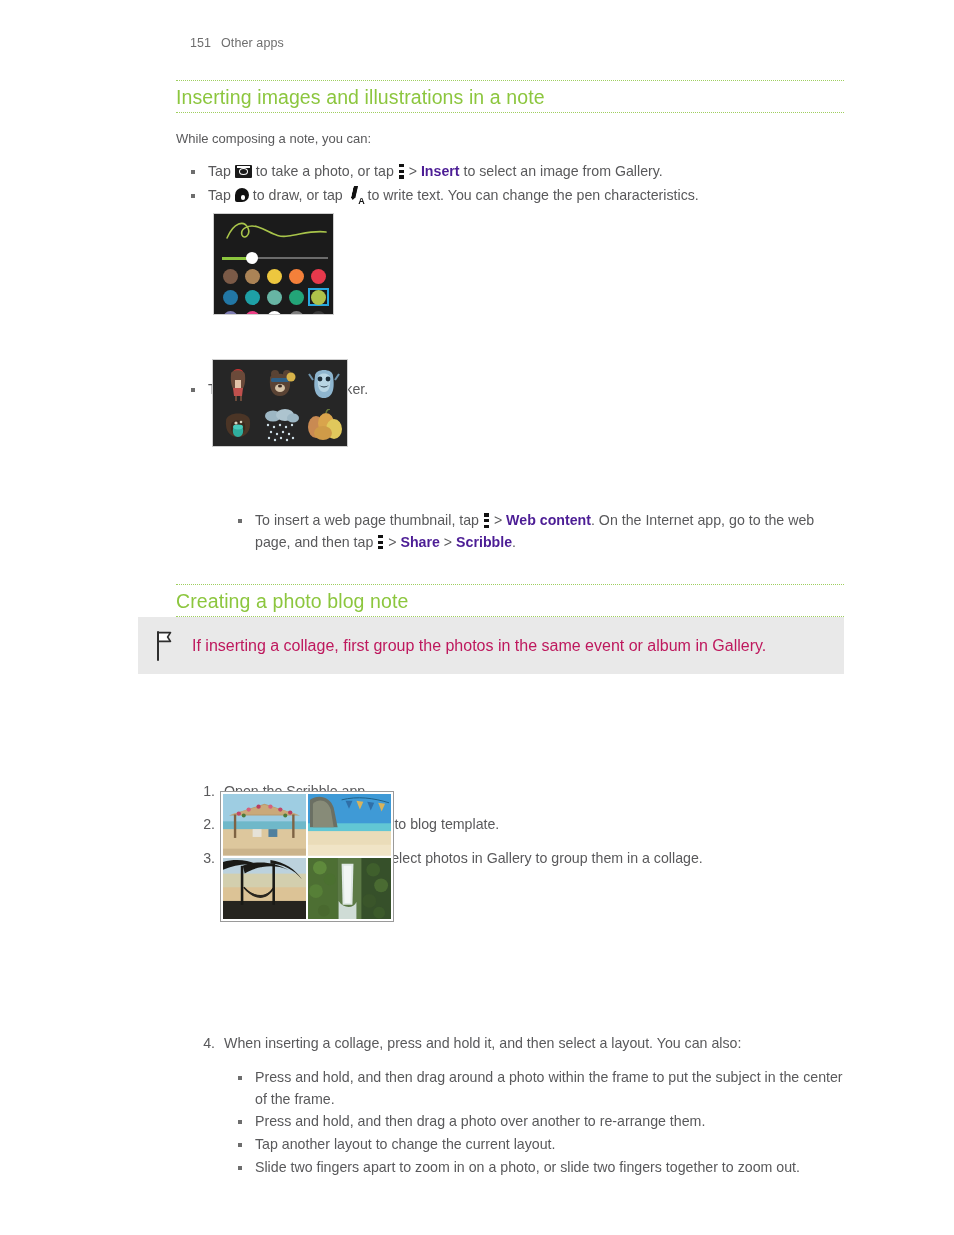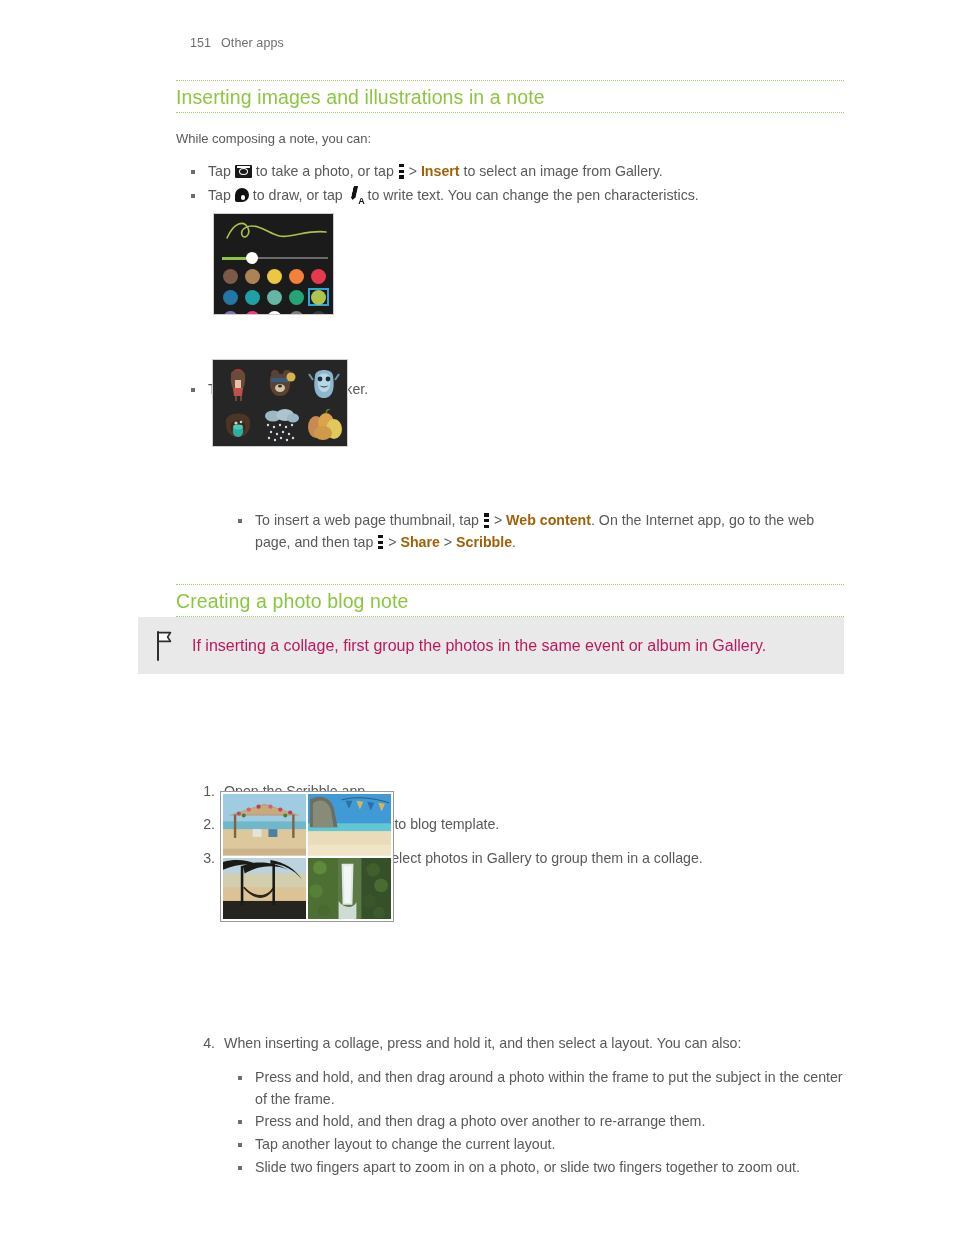--- a/index.html
+++ b/index.html
@@ -112,21 +112,21 @@
     content: counter(stp) ".";
     position: absolute;
     left: 17px;
     top: 0;
     width: 22px;
     text-align: right;
     color: #59595b;
     font-size: 14.2px;
   }
 
-  b, strong { font-weight: bold; color: #a16207; }
+  b, strong { font-weight: bold; color: #4c1d95; }
 
   
   .ico {
     display: inline-block;
     vertical-align: -3px;
     position: relative;
   }
   
   .ico-camera {
     width: 17px; height: 13px;

